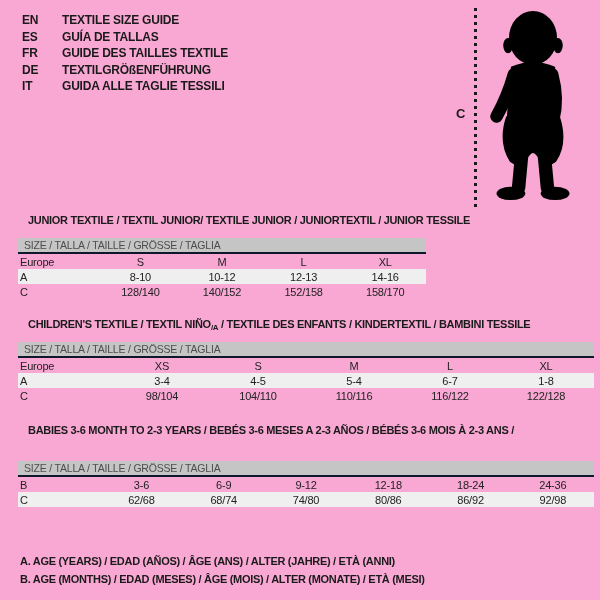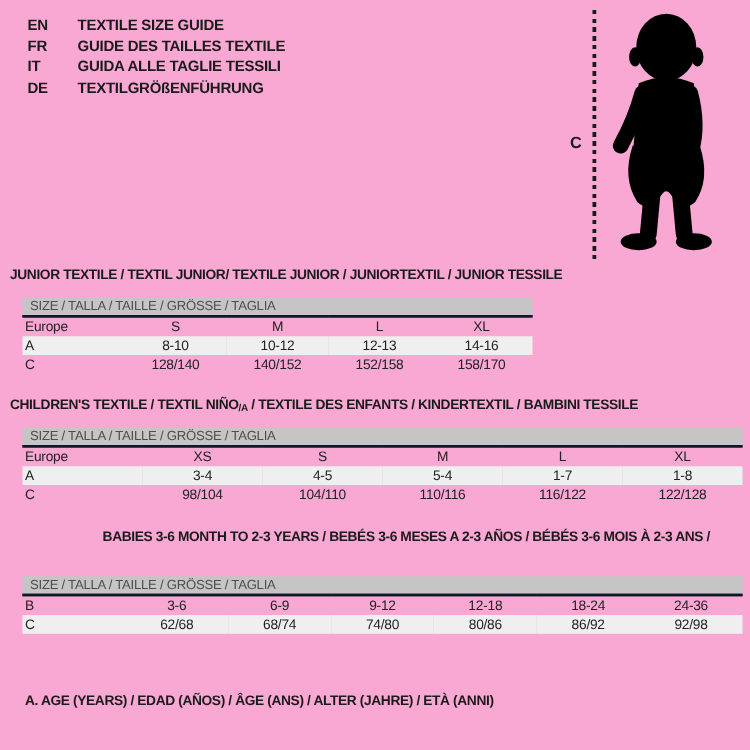--- a/index.html
+++ b/index.html
@@ -24,28 +24,28 @@
   }
   .measure-line {
     position: absolute; left: 474px; top: 8px;
     width: 3px; height: 202px;
     background: repeating-linear-gradient(to bottom, #1a1a1a 0 3.5px, transparent 3.5px 7px);
   }
   .baby-svg { position: absolute; left: 485px; top: 9px; }
 
   
   .tbl-title {
-    position: absolute; left: 8px;
+    position: absolute; left: 28px;
     font-size: 11px; font-weight: bold; letter-spacing: -0.3px;
     line-height: 15px; white-space: nowrap;
   }
   .tbl-title .sub { font-size: 8px; vertical-align: -2px; }
   #t1-title { top: 213px; }
   #t2-title { top: 317px; }
-  #t3-title { top: 423px; white-space: normal; width: 560px; text-align: right; }
+  #t3-title { top: 423px; white-space: normal; width: 560px; }
 
   
   table.size-table {
     position: absolute; left: 18px;
     border-collapse: collapse; table-layout: fixed;
   }
   #table1 { top: 238px; width: 408px; }
   #table2 { top: 342px; width: 576px; }
   #table3 { top: 461px; width: 576px; }
 
@@ -76,27 +76,30 @@
 </head>
 <body>
 
 <div id="page">
 
   <div class="lang-list">
     <div class="lang-row">
       <span class="lang-code">EN</span><span>TEXTILE SIZE GUIDE</span>
     </div>
     <div class="lang-row">
+      <span class="lang-code">ES</span><span>GUÍA DE TALLAS</span>
+    </div>
+    <div class="lang-row">
       <span class="lang-code">FR</span><span>GUIDE DES TAILLES TEXTILE</span>
     </div>
     <div class="lang-row">
+      <span class="lang-code">DE</span><span>TEXTILGRÖßENFÜHRUNG</span>
+    </div>
+    <div class="lang-row">
       <span class="lang-code">IT</span><span>GUIDA ALLE TAGLIE TESSILI</span>
-    </div>
-    <div class="lang-row">
-      <span class="lang-code">DE</span><span>TEXTILGRÖßENFÜHRUNG</span>
     </div>
   </div>
 
   <div class="measure-label">C</div>
   <div class="measure-line"></div>
   <svg class="baby-svg" width="96" height="196" viewBox="0 0 100 200">
     <g fill="#000000">
       <ellipse cx="50" cy="28" rx="25" ry="28"></ellipse>
       <ellipse cx="24" cy="36" rx="5" ry="8"></ellipse>
       <ellipse cx="76" cy="36" rx="5" ry="8"></ellipse>
@@ -159,21 +162,21 @@
         <td>S</td>
         <td>M</td>
         <td>L</td>
         <td>XL</td>
       </tr>
       <tr class="alt">
         <td class="lbl">A</td>
         <td>3-4</td>
         <td>4-5</td>
         <td>5-4</td>
-        <td>1-7</td>
+        <td>6-7</td>
         <td>1-8</td>
       </tr>
       <tr>
         <td class="lbl">C</td>
         <td>98/104</td>
         <td>104/110</td>
         <td>110/116</td>
         <td>116/122</td>
         <td>122/128</td>
       </tr>
@@ -206,15 +209,16 @@
         <td>74/80</td>
         <td>80/86</td>
         <td>86/92</td>
         <td>92/98</td>
       </tr>
     </tbody>
   </table>
 
   <div class="legend">
     <div class="legend-line">A. AGE (YEARS) / EDAD (AÑOS) / ÂGE (ANS) / ALTER (JAHRE) / ETÀ (ANNI)</div>
+    <div class="legend-line">B. AGE (MONTHS) / EDAD (MESES) / ÂGE (MOIS) / ALTER (MONATE) / ETÀ (MESI)</div>
   </div>
 
 </div>
 
 </body></html>

